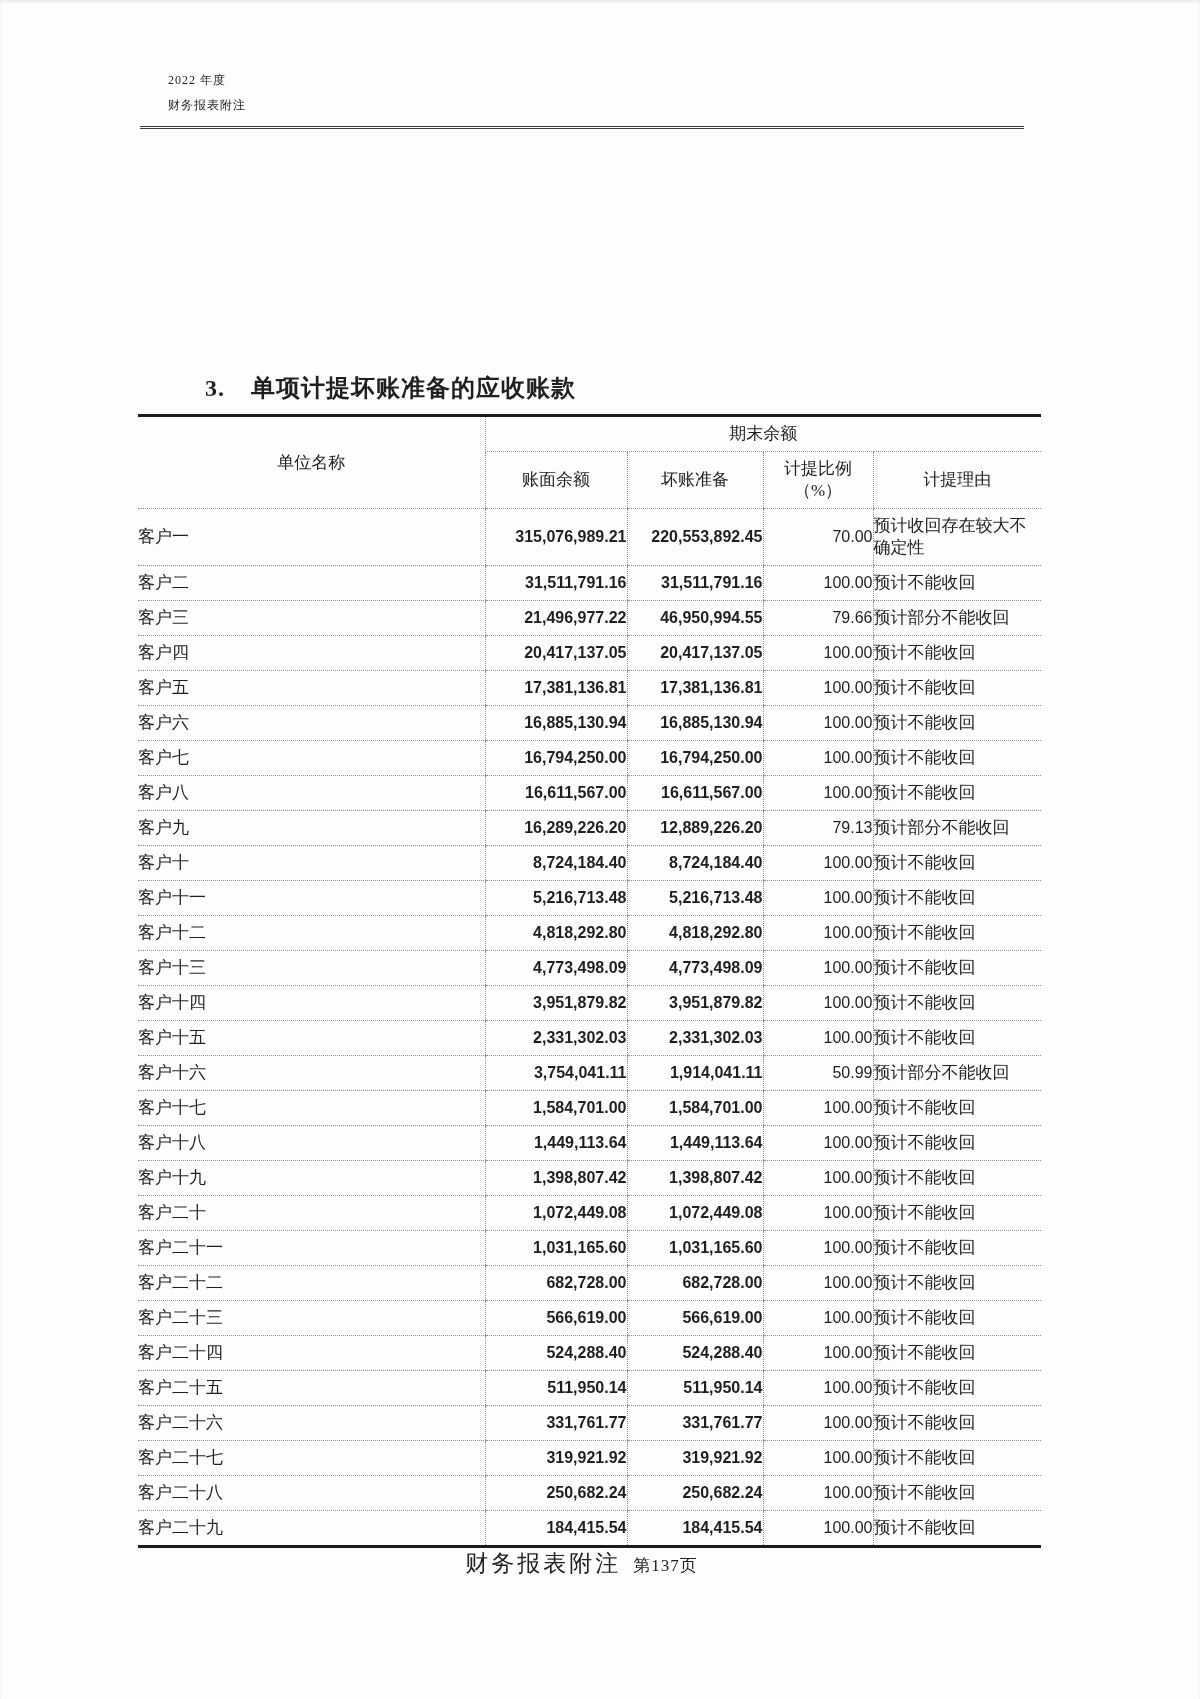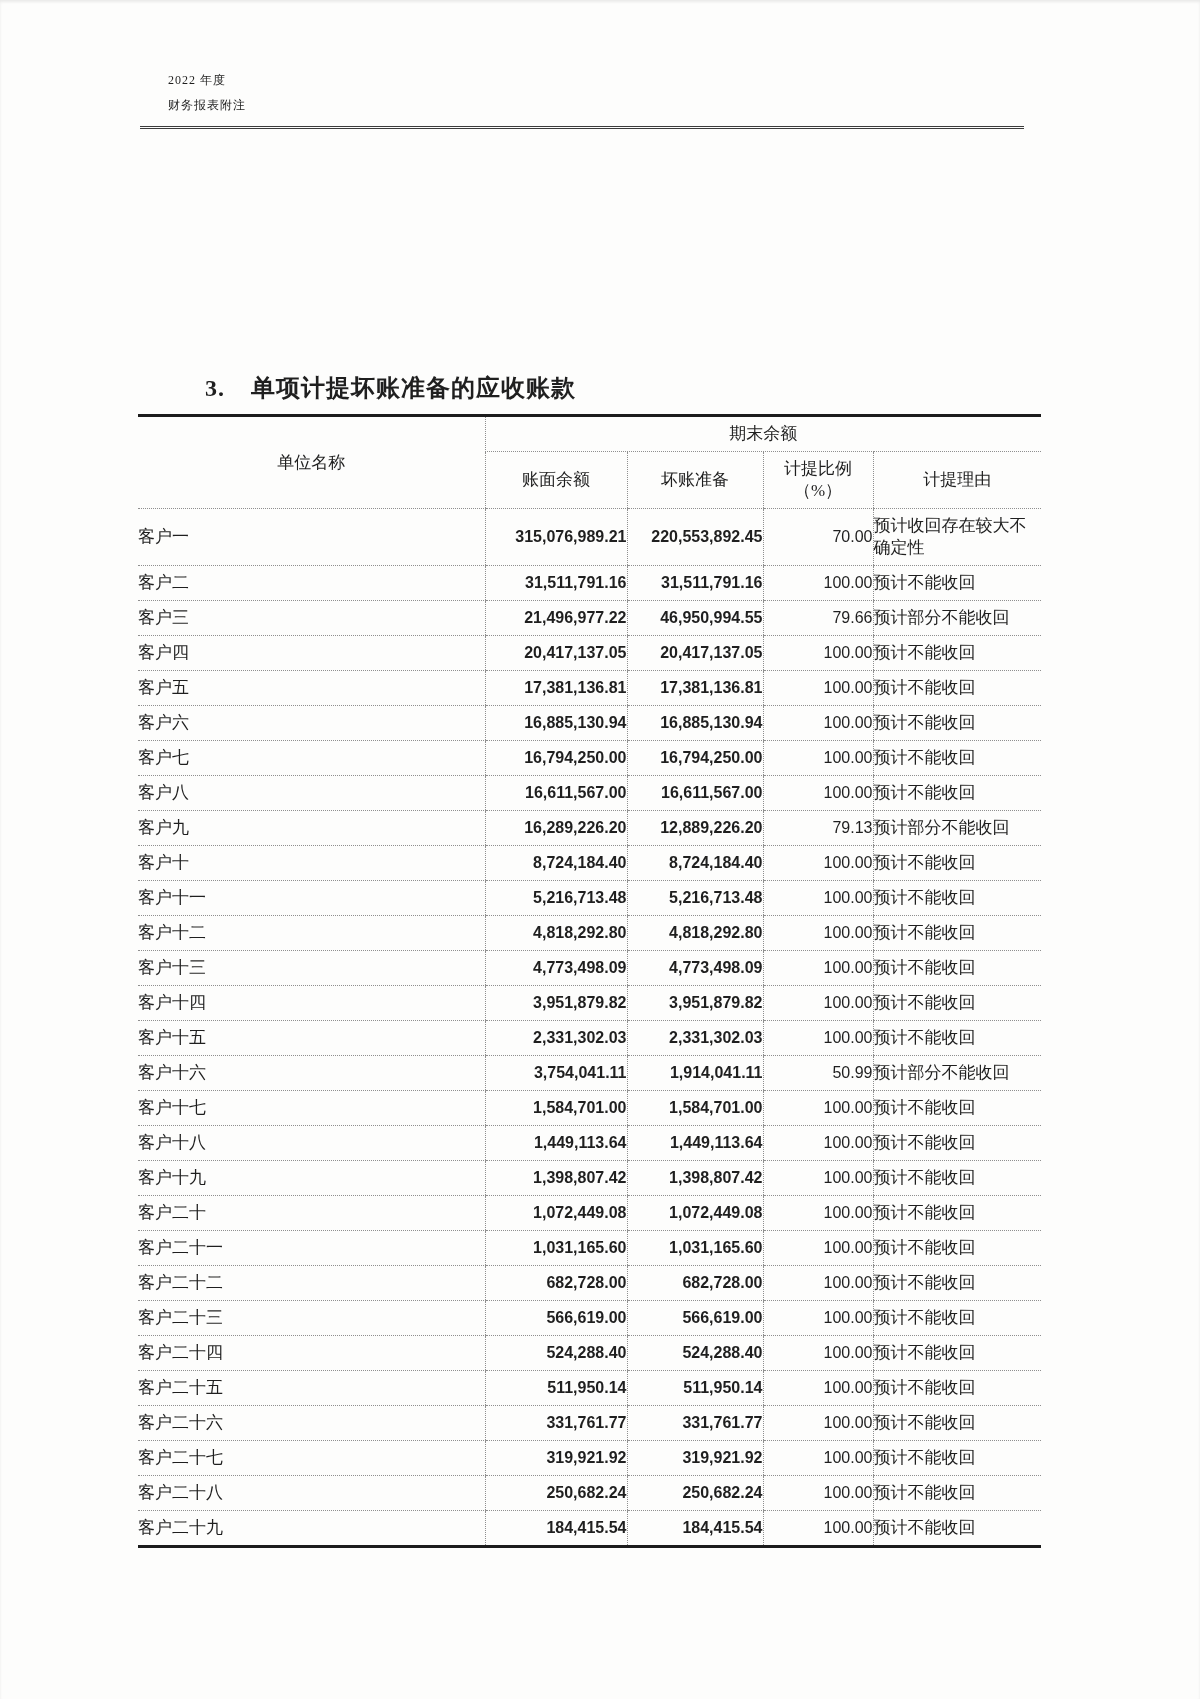--- a/index.html
+++ b/index.html
@@ -312,14 +312,17 @@
         <tr>
           <td class="c-name">客户二十九</td>
           <td class="c-num bl">184,415.54</td>
           <td class="c-num bl">184,415.54</td>
           <td class="c-ratio bl">100.00</td>
           <td class="c-reason bl">预计不能收回</td>
         </tr>
       </tbody>
   </table>
 
+  <div class="doc-footer">
+    <span class="ftitle">财务报表附注</span><span class="fpage">第137页</span>
+  </div>
 
 </div>
 
 </body></html>

